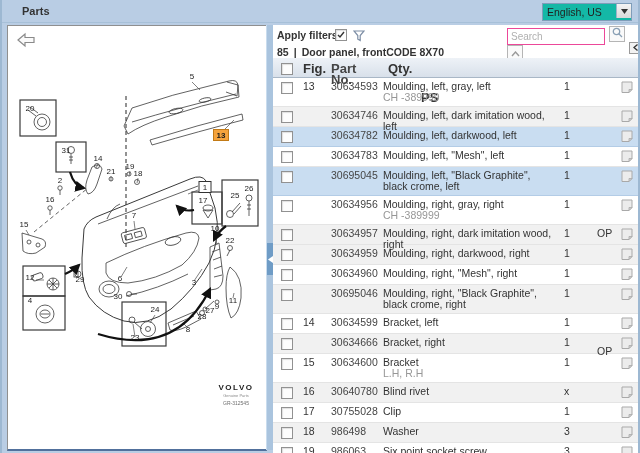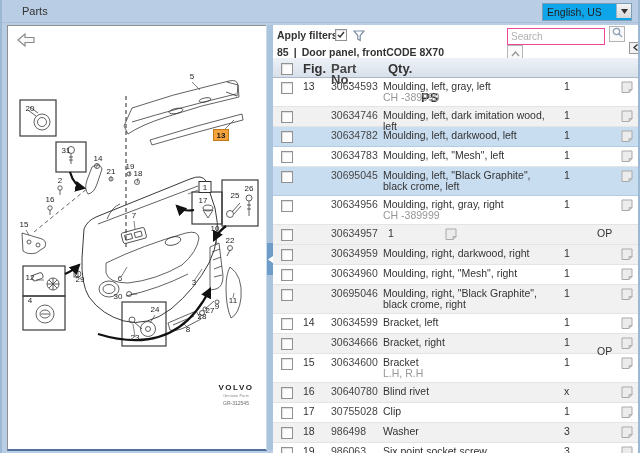--- a/index.html
+++ b/index.html
@@ -2,22 +2,22 @@
 <html style="--top-bar: #b9cde4; --highlight-row: #c9ddf1; --row-alt: #f1f1f1; --header-bg: #eef2f7; --selected-callout-bg: #f5a33c;"><head>
 <meta charset="utf-8">
 <style>
   html,body{margin:0;padding:0;}
   body{font-family:"Liberation Sans", sans-serif; background:#e8e8e8;}
   .frame{position:relative;width:640px;height:453px;background:var(--top-bar,#b9cde4);overflow:hidden;
          border-left:2px solid #9db8d2;border-right:2px solid #9db8d2;box-sizing:border-box;}
   
   .topbar{position:absolute;left:0;top:0;width:100%;height:22px;background:var(--top-bar,#b9cde4);
           border-bottom:1px solid #a7c0d8;}
-  .topbar .title{position:absolute;left:20px;top:5px;font-size:11px;font-weight:normal;color:#333;}
-  .lang-select{position:absolute;right:6px;top:3px;width:88px;height:16px;background:#0ea5e9;
+  .topbar .title{position:absolute;left:20px;top:5px;font-size:11px;font-weight:bold;color:#333;}
+  .lang-select{position:absolute;right:6px;top:3px;width:88px;height:16px;background:#14b8a6;
                border:1px solid #7f9db9;font-size:10.5px;color:#222;}
   .lang-select .val{position:absolute;left:4px;top:2px;}
   .lang-select .dd{position:absolute;right:0;top:0;width:14px;height:14px;margin:0;
                    background:linear-gradient(#f4f4f4,#d9d9d9);border-left:1px solid #9db3c8;
                    display:flex;align-items:center;justify-content:center;}
   
   .diagram-panel{position:absolute;left:5px;top:25px;width:258px;height:423px;background:#fff;
                  border:1px solid #8f8f8f;border-bottom:2px solid #51709c;}
   .splitter{position:absolute;left:264px;top:25px;width:6px;height:425px;background:#aac4de;
             border-left:1px solid #c9dcee;border-right:1px solid #c9dcee;}
@@ -398,20 +398,23 @@
             <div class="pc c-op">OP</div>
             <div class="pc c-ico"><svg width="12" height="13" viewBox="0 0 12 13">
                 <path d="M1,1 H11 V8.5 L8,11.5 H1 Z" fill="#ececec" stroke="#a9a9a9"></path>
                 <path d="M11,8.5 H8 V11.5 Z" fill="#d2d2d2" stroke="#a9a9a9" stroke-width="0.8"></path>
               </svg></div>
           </div>
           <div class="prow gray h1">
             <div class="pc c-cb"><span class="cb"></span></div>
             <div class="pc c-fig"></div>
             <div class="pc c-part">30634957</div>
+            <div class="pc c-desc">
+              <div class="main">Moulding, right, dark imitation wood, right</div>
+            </div>
             <div class="pc c-qty">1</div>
             <div class="pc c-op"></div>
             <div class="pc c-ico"><svg width="12" height="13" viewBox="0 0 12 13">
                 <path d="M1,1 H11 V8.5 L8,11.5 H1 Z" fill="#ececec" stroke="#a9a9a9"></path>
                 <path d="M11,8.5 H8 V11.5 Z" fill="#d2d2d2" stroke="#a9a9a9" stroke-width="0.8"></path>
               </svg></div>
           </div>
           <div class="prow gray h1">
             <div class="pc c-cb"><span class="cb"></span></div>
             <div class="pc c-fig"></div>

